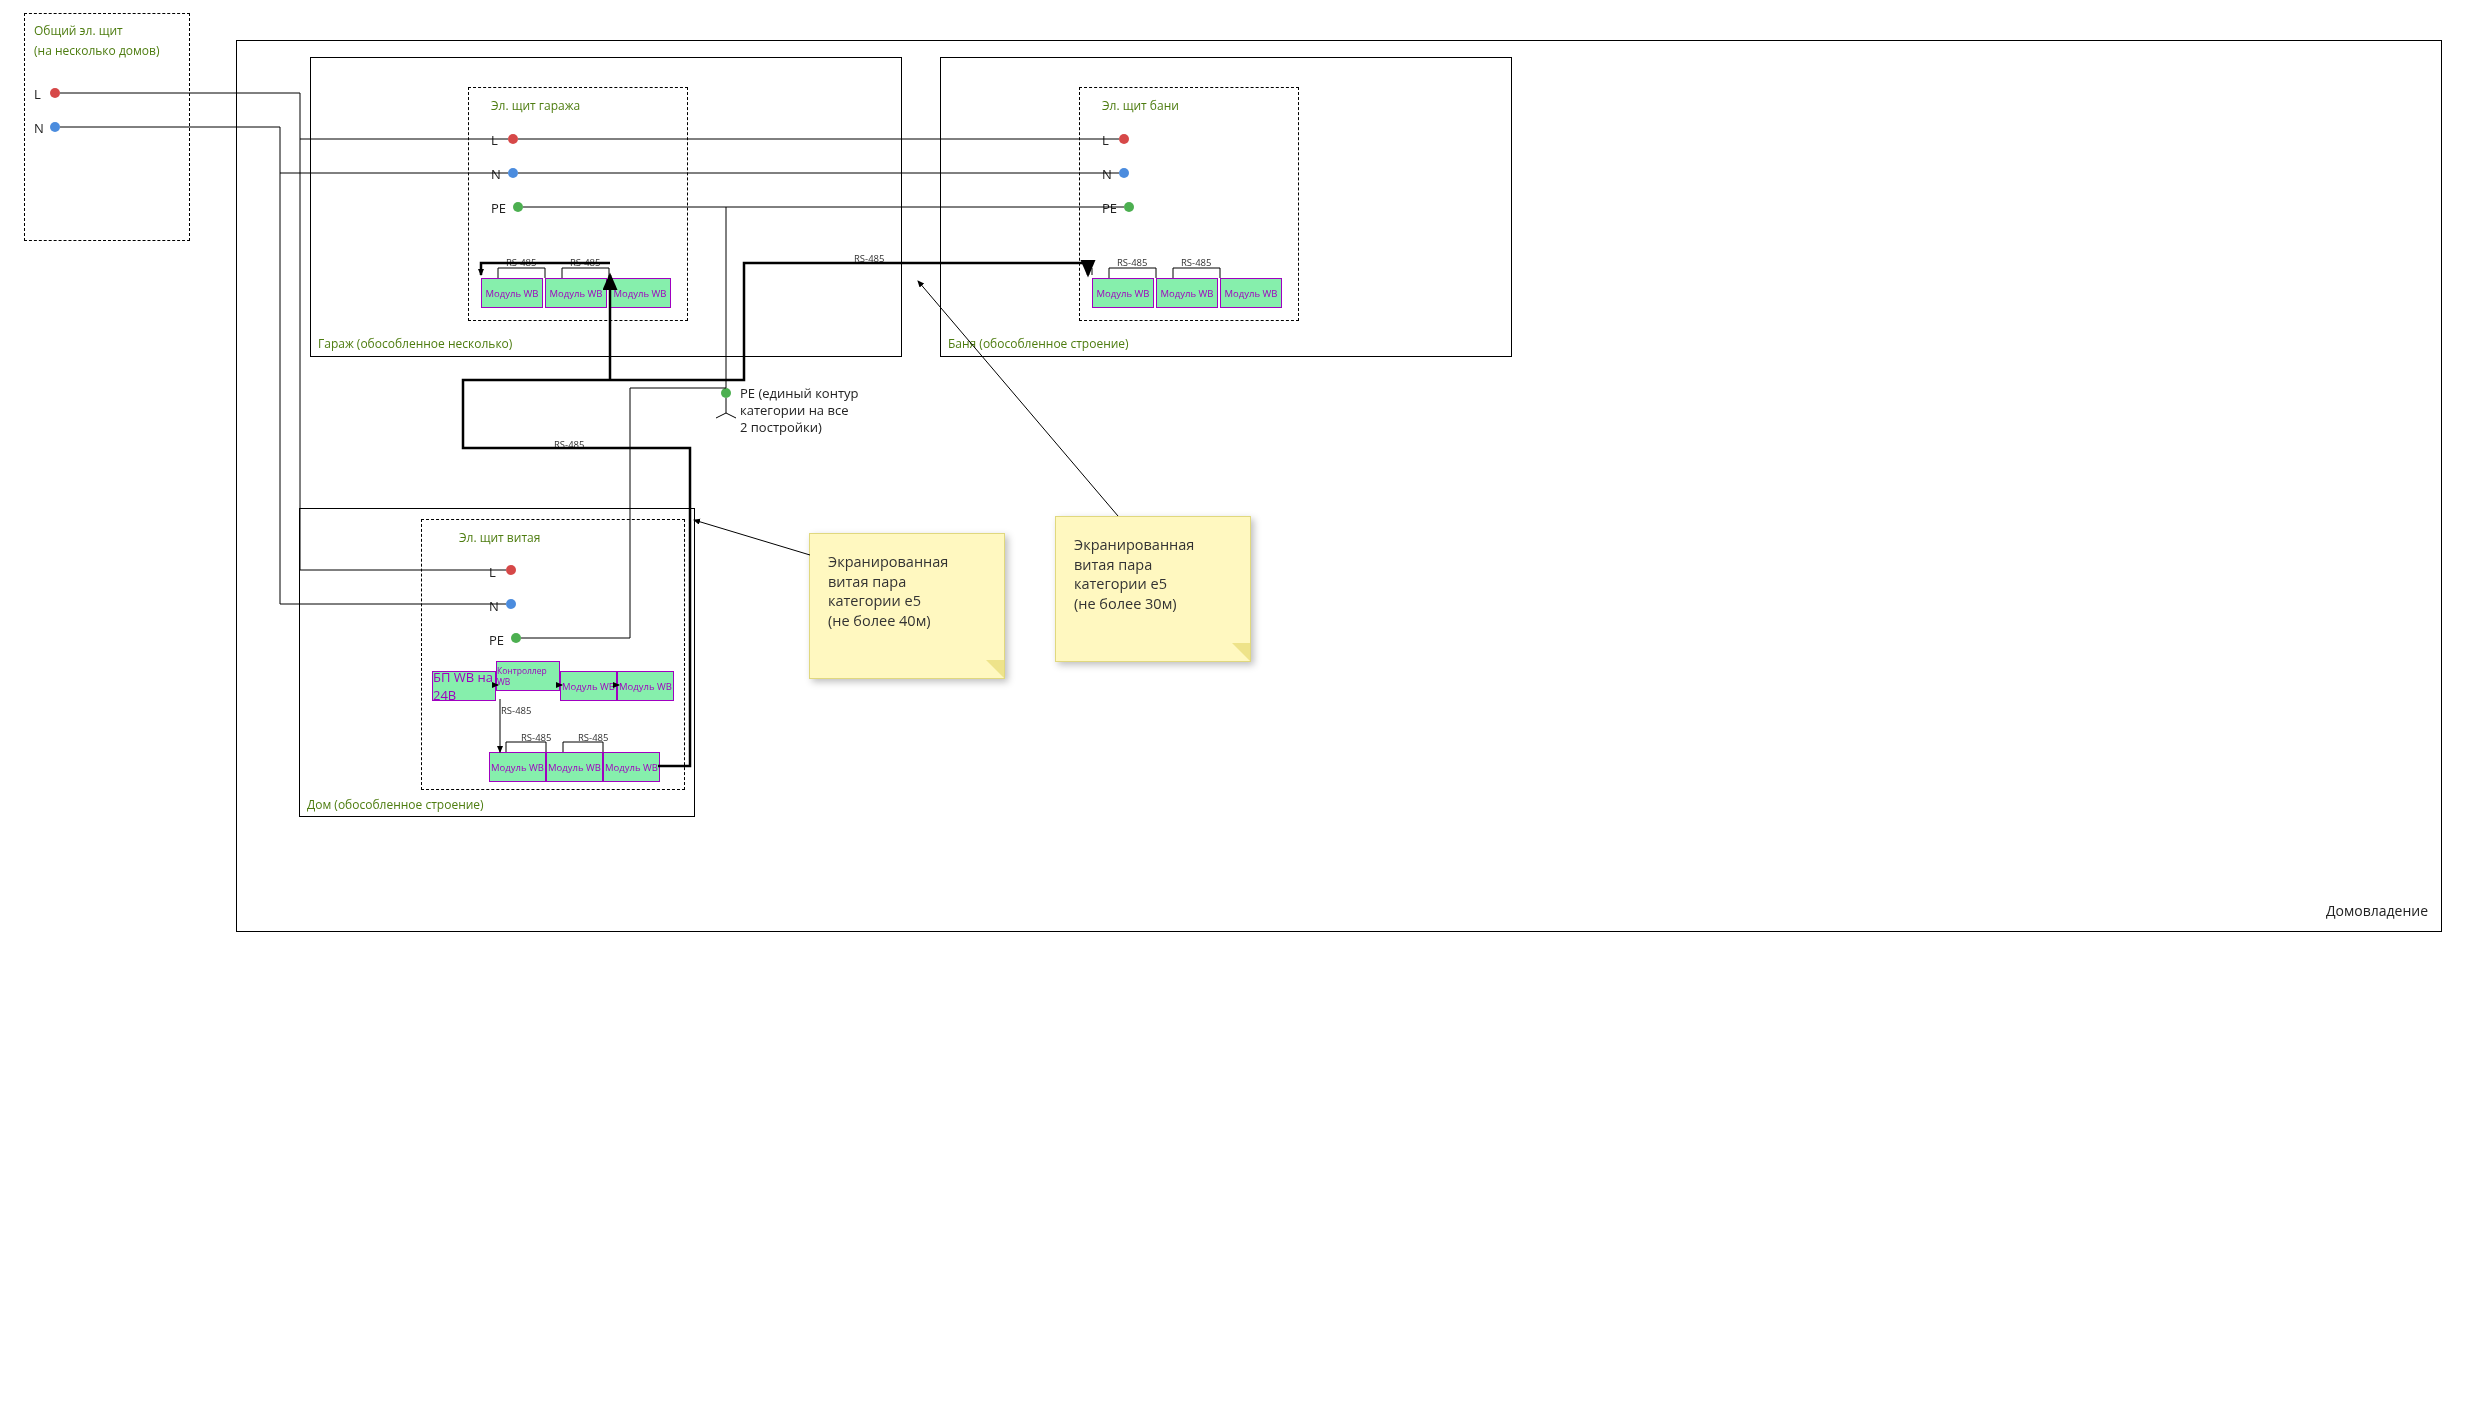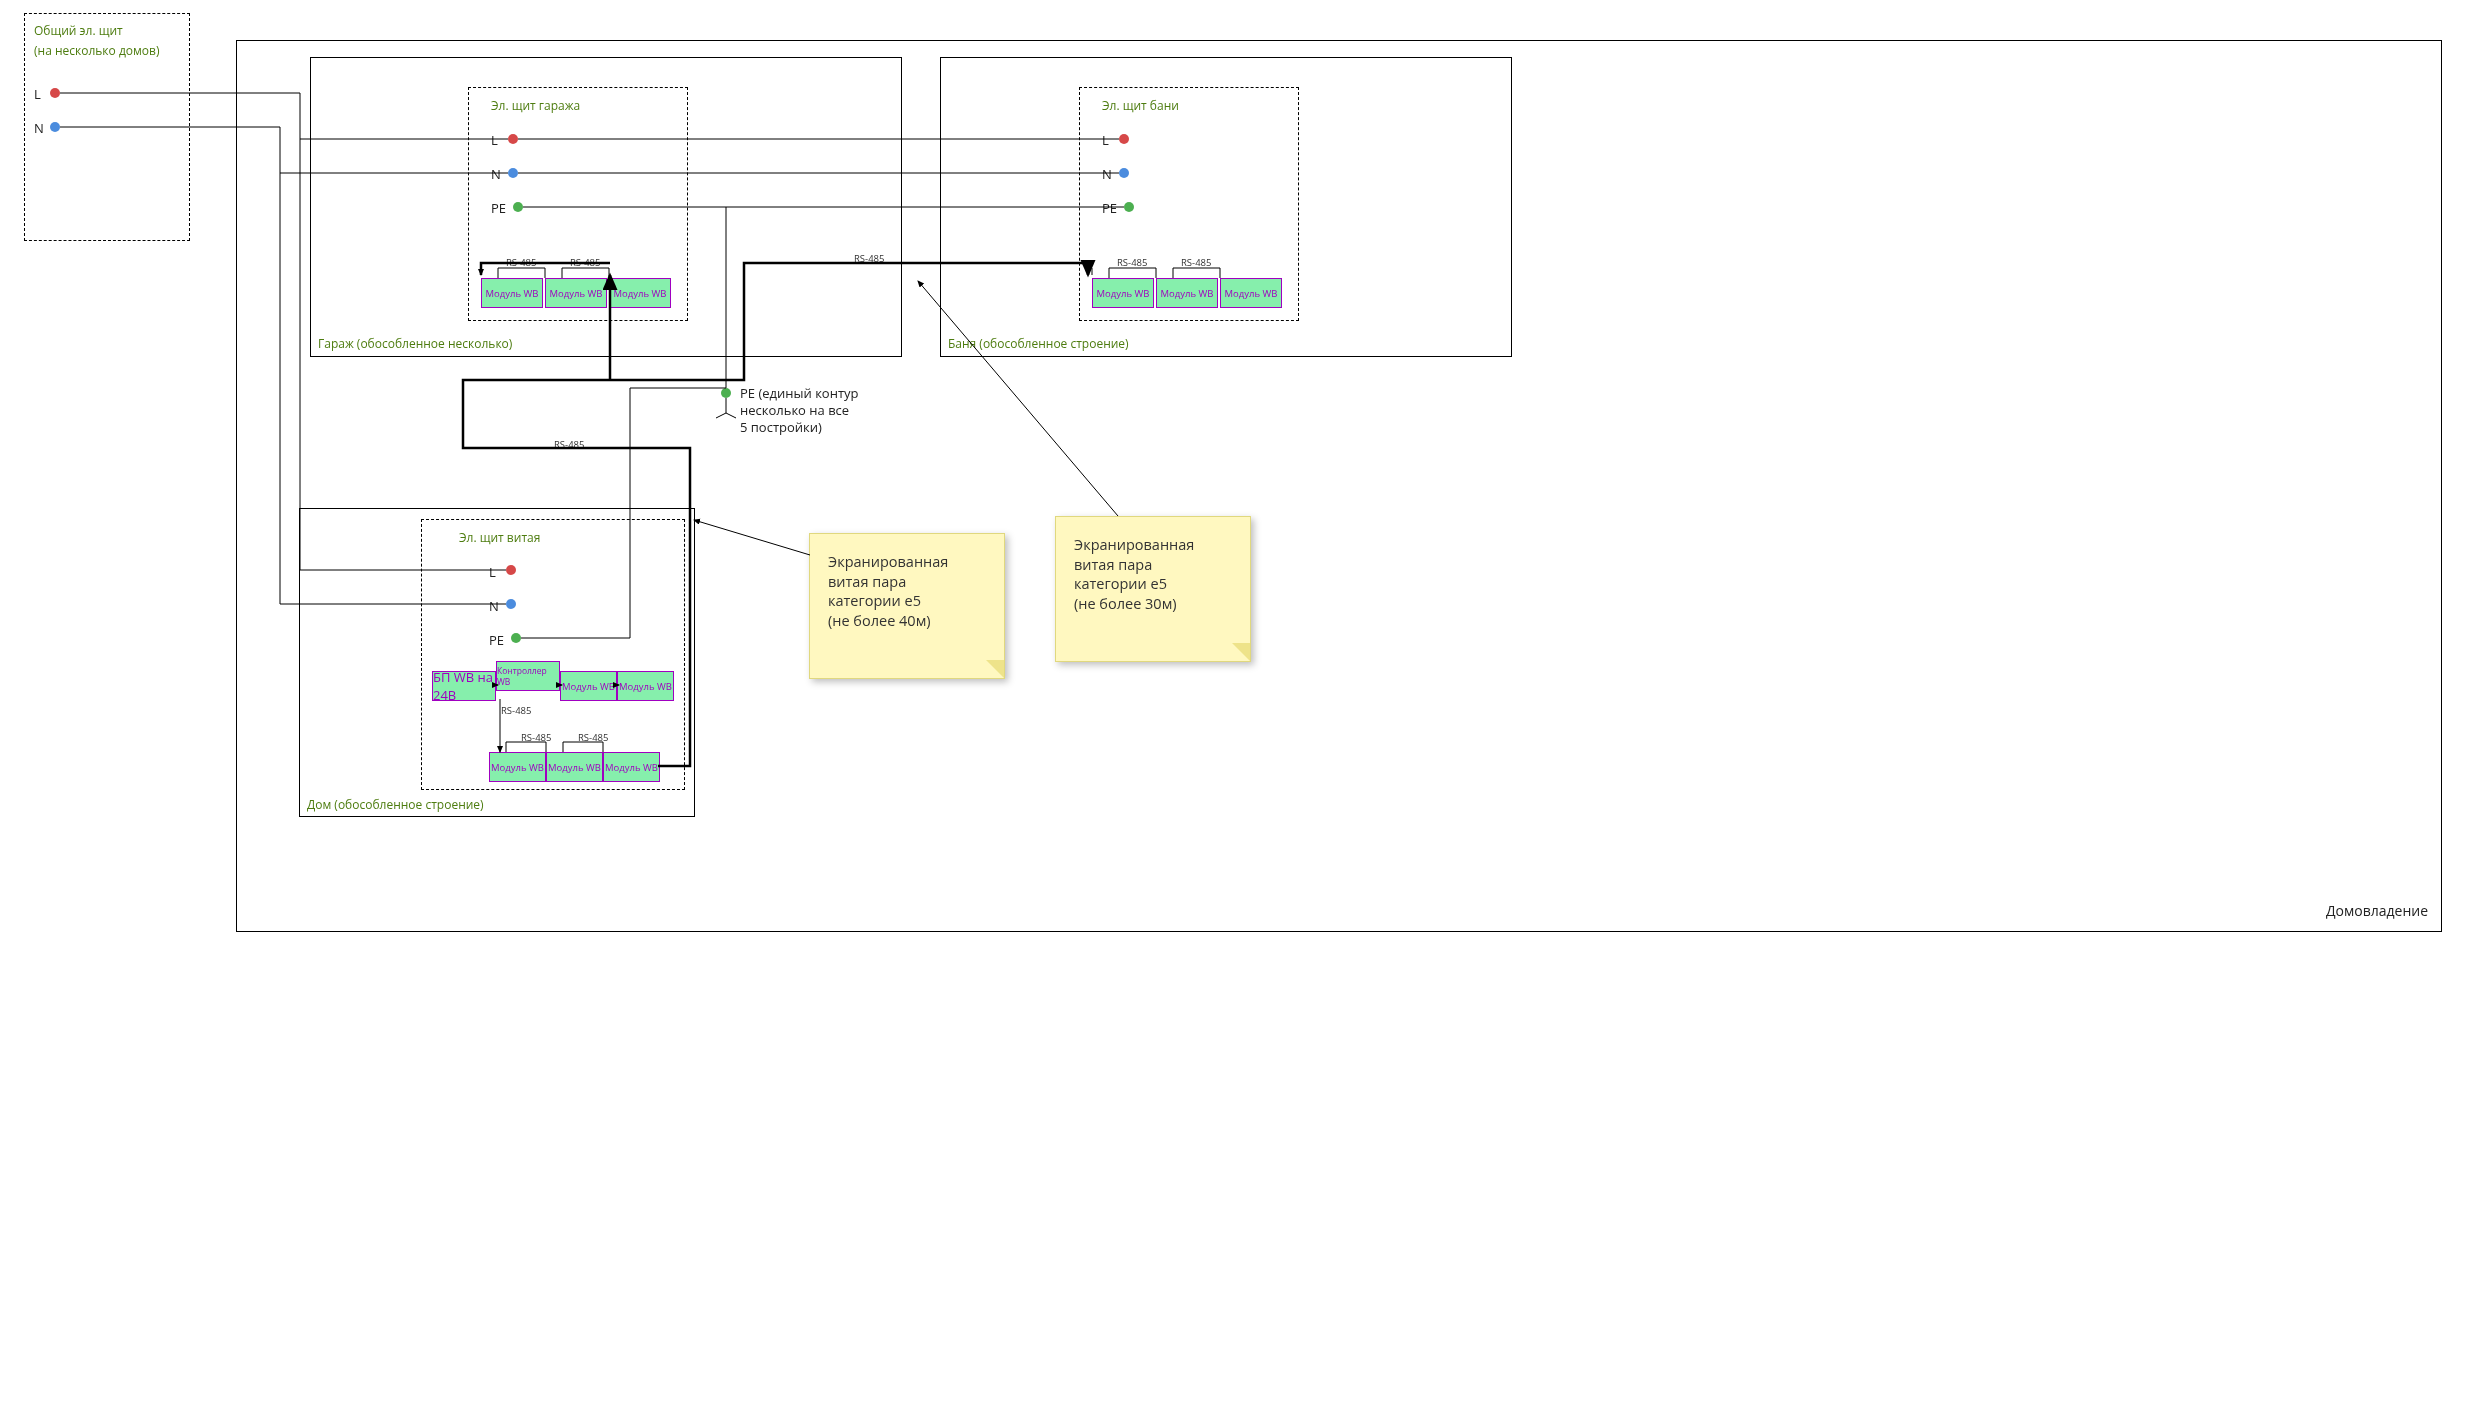--- a/index.html
+++ b/index.html
@@ -68,22 +68,22 @@
 
 <div class="module" style="left:1092px;top:278px;width:60px;height:28px">Модуль WB</div>
 <div class="module" style="left:1156px;top:278px;width:60px;height:28px">Модуль WB</div>
 <div class="module" style="left:1220px;top:278px;width:60px;height:28px">Модуль WB</div>
 <div class="rs" style="left:1117px;top:256px">RS-485</div>
 <div class="rs" style="left:1181px;top:256px">RS-485</div>
 <div class="rs" style="left:854px;top:252px">RS-485</div>
 
 <div class="dot green" style="left:721px;top:388px"></div>
 <div class="label" style="left:740px;top:384px">PE (единый контур</div>
-<div class="label" style="left:740px;top:401px">несколько на все</div>
-<div class="label" style="left:740px;top:418px">5 постройки)</div>
+<div class="label" style="left:740px;top:401px">категории на все</div>
+<div class="label" style="left:740px;top:418px">2 постройки)</div>
 
 <div class="box" style="left:299px;top:508px;width:394px;height:307px"></div>
 <div class="title" style="left:307px;top:796px">Дом (обособленное строение)</div>
 
 <div class="box dashed" style="left:421px;top:519px;width:262px;height:269px"></div>
 <div class="title" style="left:459px;top:529px">Эл. щит витая</div>
 <div class="label" style="left:489px;top:563px">L</div>
 <div class="dot red" style="left:506px;top:565px"></div>
 <div class="label" style="left:489px;top:597px">N</div>
 <div class="dot blue" style="left:506px;top:599px"></div>

